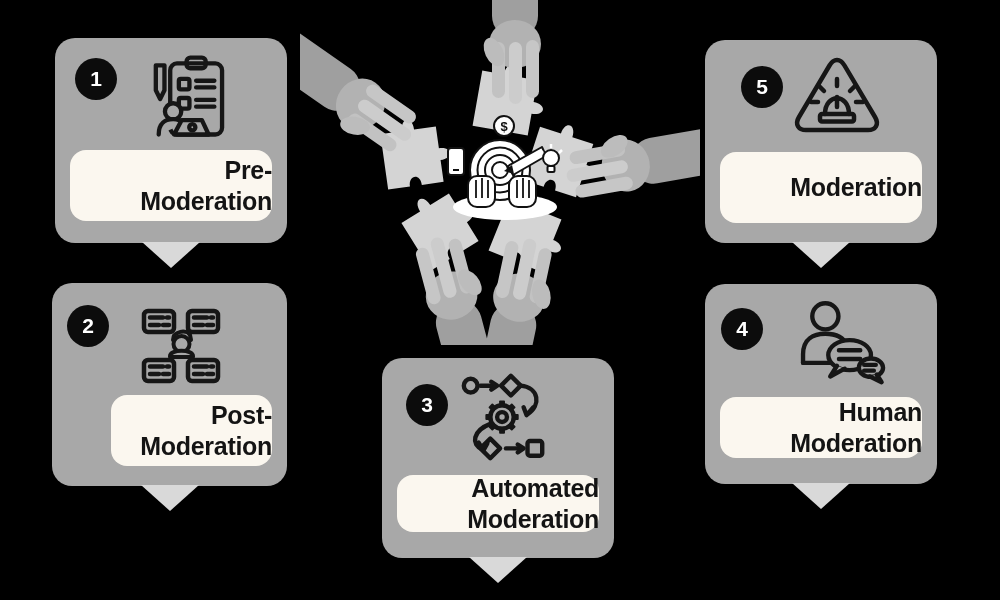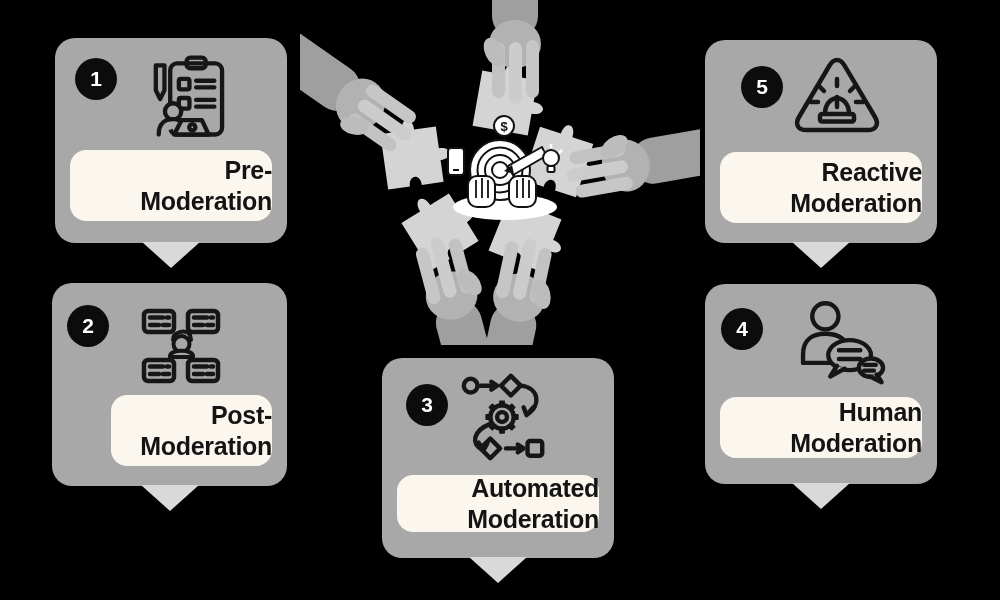--- a/index.html
+++ b/index.html
@@ -240,19 +240,18 @@
       <path class="ic" d="M38,64 C38,43 62,43 62,64"></path>
       <rect class="ic" x="33" y="64" width="34" height="7.5" rx="2"></rect>
       <path class="ic" d="M50,47 V57"></path>
       <path class="ic" d="M50,29 V36"></path>
       <path class="ic" d="M32,36 L37,41"></path>
       <path class="ic" d="M68,36 L63,41"></path>
       <path class="ic" d="M24,52 H31"></path>
       <path class="ic" d="M76,52 H69"></path>
     </svg>
     <div class="label">
-      <div>Reactive</div>
       <div>Moderation</div>
     </div>
     <div class="pointer"></div>
   </div>
 
 </div>
 
 </body></html>

